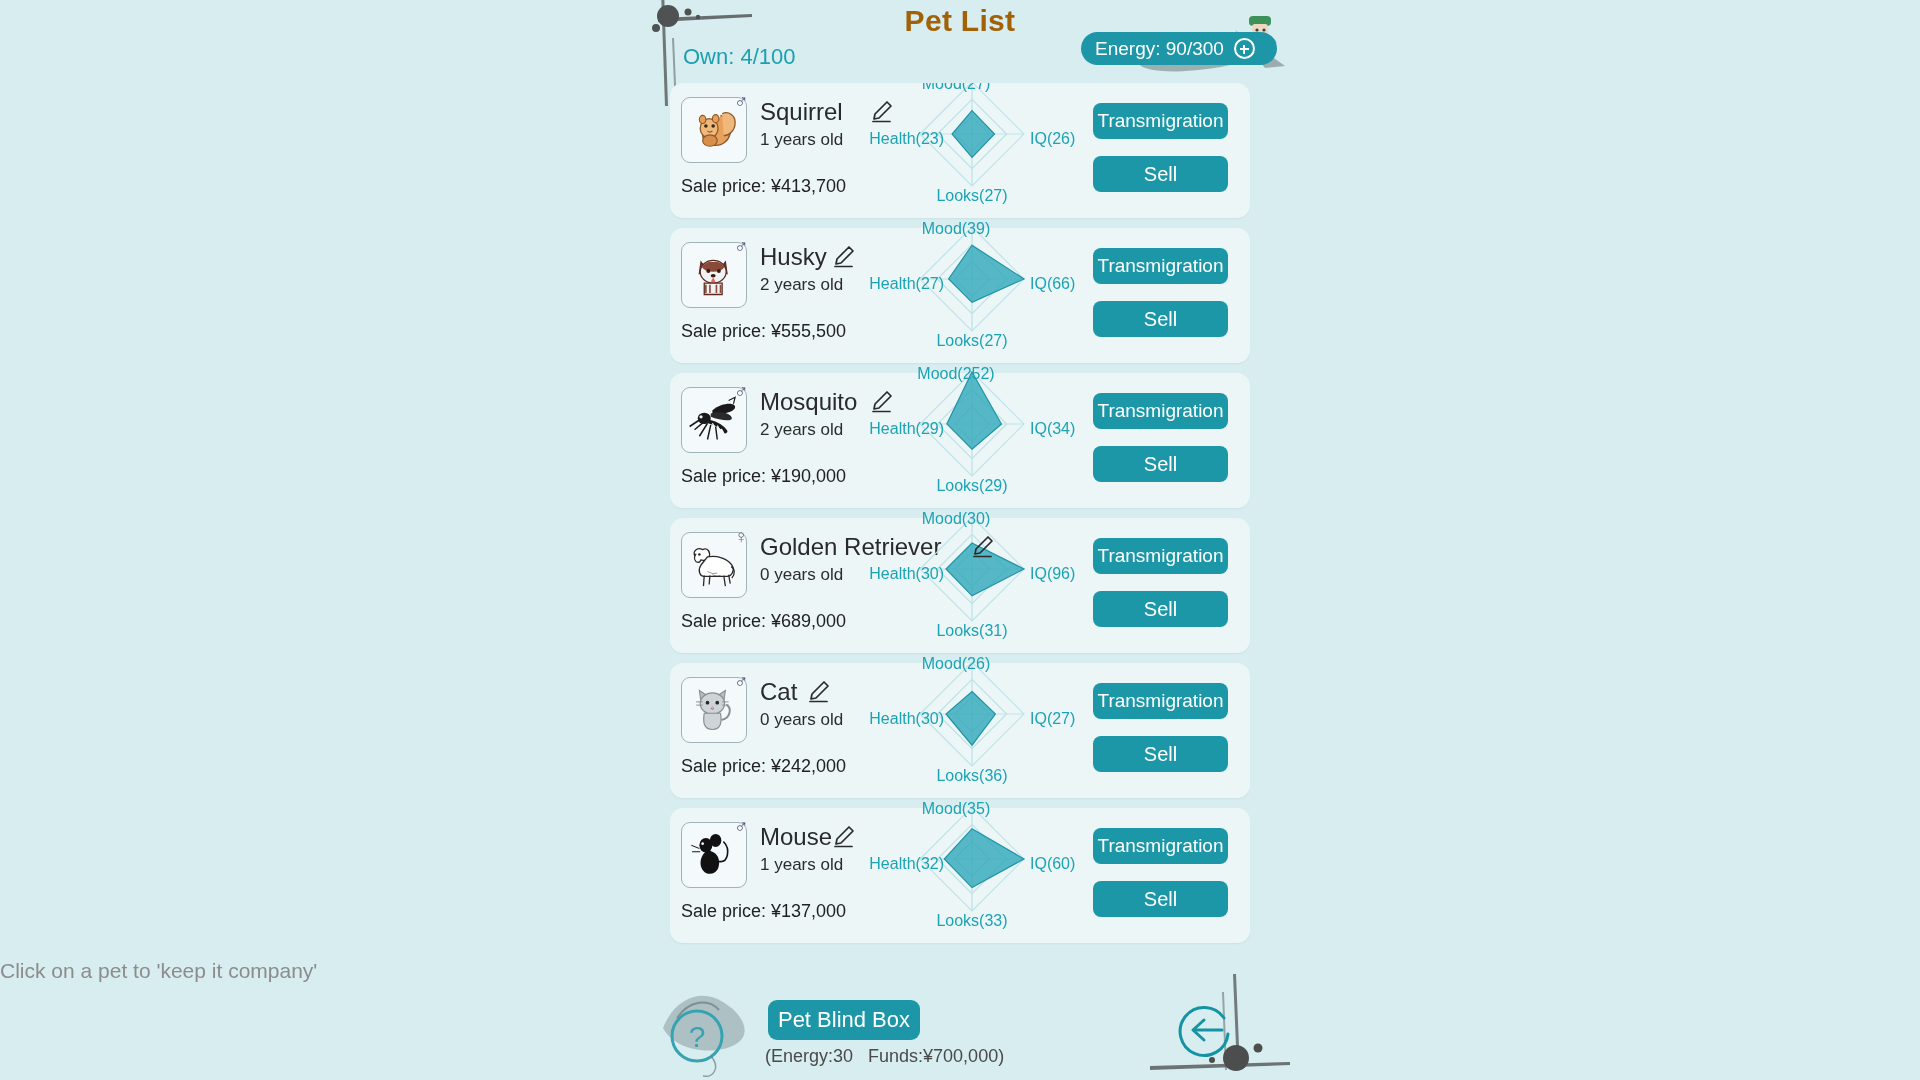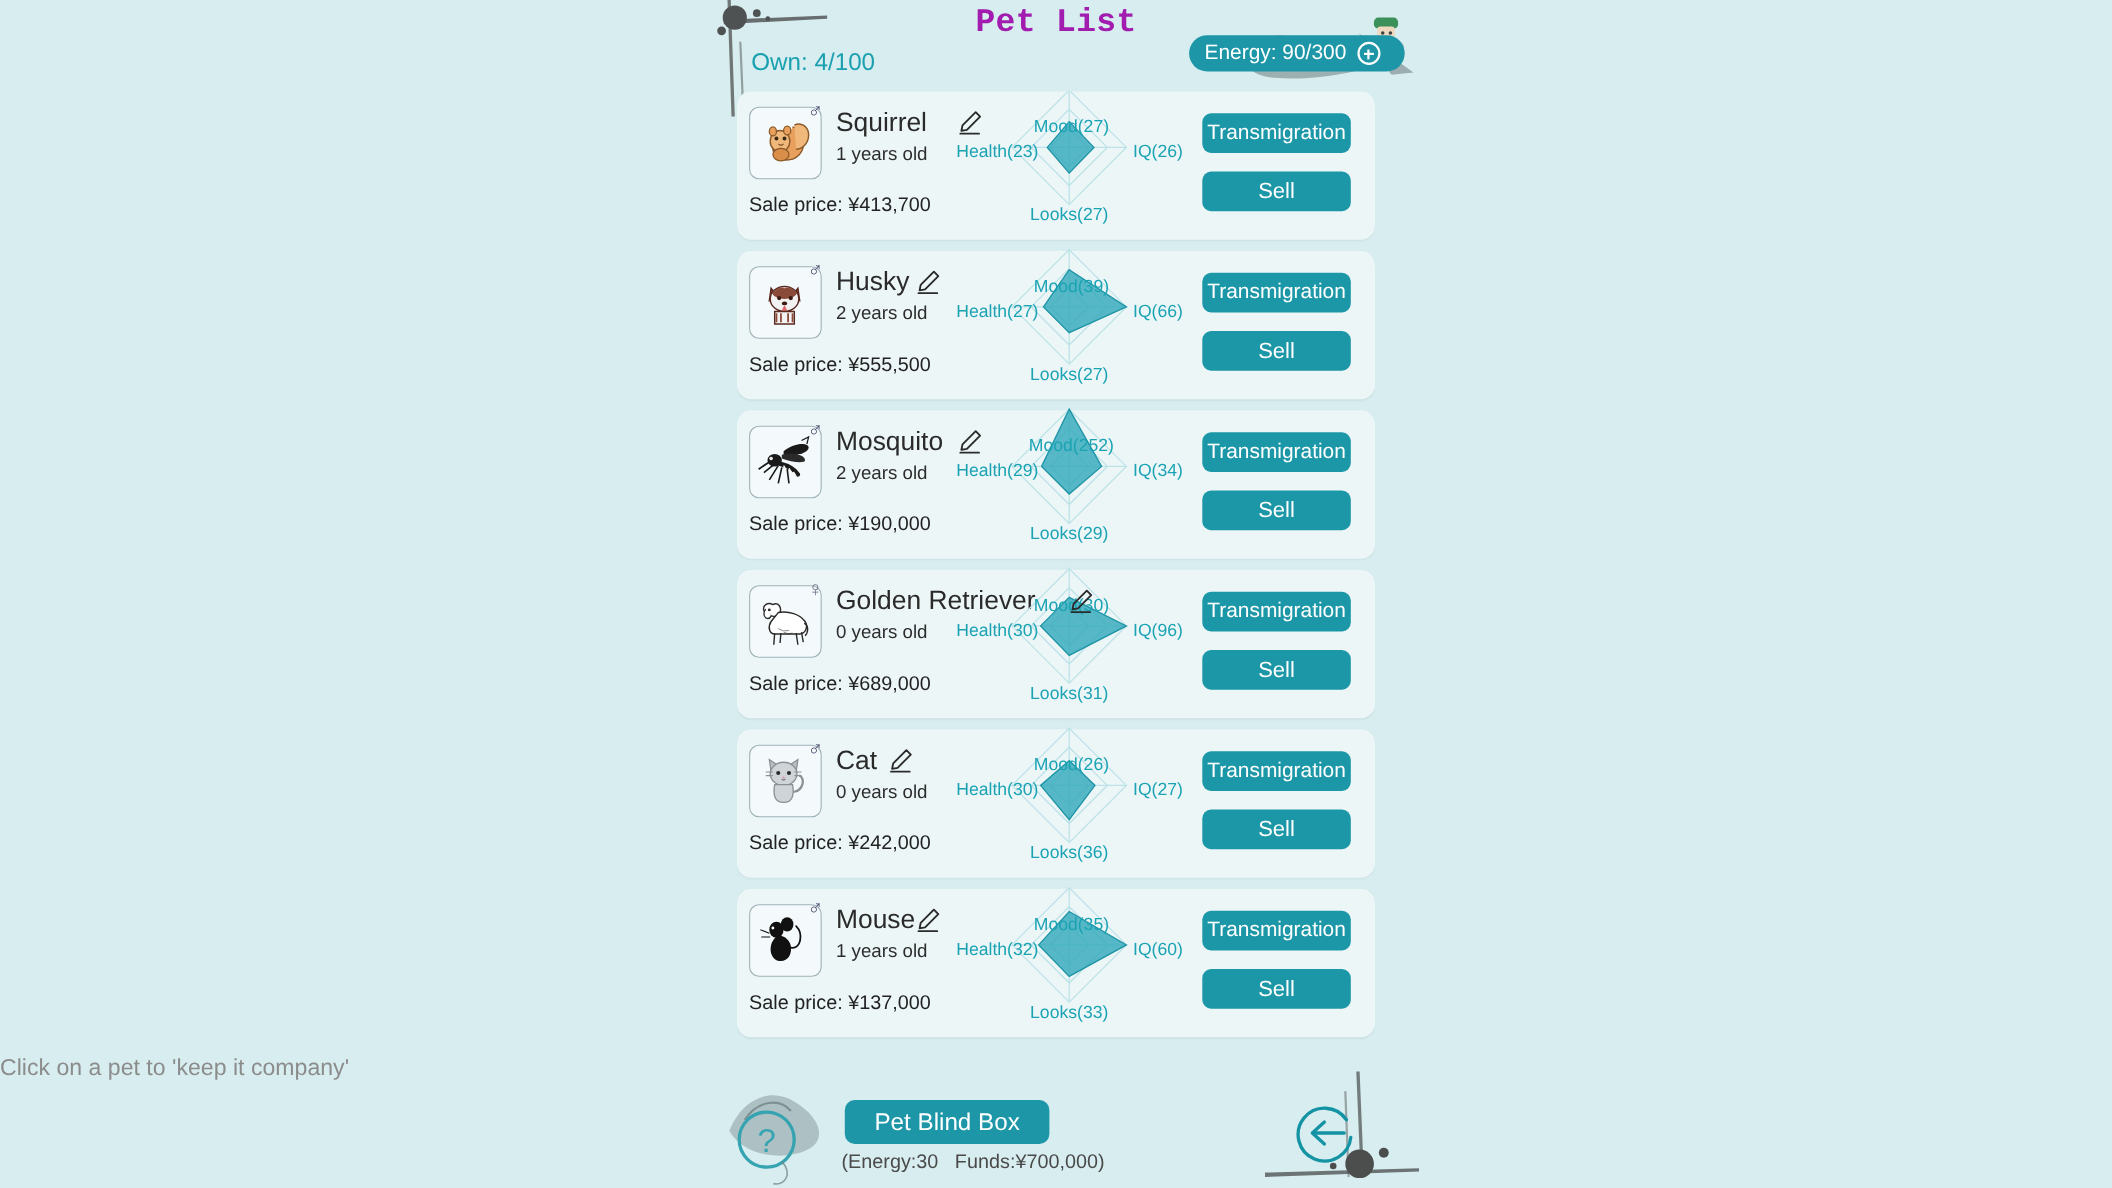--- a/index.html
+++ b/index.html
@@ -19,23 +19,22 @@
   .ink { position: absolute; pointer-events: none; }
   #ink-topleft { left: 640px; top: -12px; width: 130px; height: 120px; opacity: .88; }
   #ink-bottomright { left: 1140px; top: 970px; width: 160px; height: 120px; opacity: .9; }
   #ink-energy { left: 1115px; top: 8px; width: 185px; height: 80px; opacity: .92; }
   #ink-blindbox { left: 655px; top: 980px; width: 150px; height: 105px; opacity: .85; }
 
   
   #page-title {
     position: absolute; top: 4px; left: 0; width: 1920px;
     text-align: center;
-    font-size: 30px; font-weight: bold; color: #a21caf;
+    font-size: 30px; font-weight: bold; color: #a16207;
     letter-spacing: .3px;
-    font-family: Liberation Mono, monospace;
   }
   #own-count {
     position: absolute; left: 683px; top: 44px;
     font-size: 22px; color: #1ba0b0;
   }
   #energy-pill {
     position: absolute; left: 1081px; top: 32px;
     height: 33px; min-width: 196px;
     background: #1d97a7; color: #fff;
     border-radius: 17px;
@@ -103,21 +102,21 @@
     position: absolute; left: 11px; top: 93px;
     font-size: 18px; color: #222;
   }
 
   
   .radar { position: absolute; left: 215px; top: -3px; width: 175px; height: 140px; }
   .radar svg { width: 175px; height: 140px; overflow: visible; }
   .axis-label {
     position: absolute; font-size: 16px; color: #1ba3b4; white-space: nowrap;
   }
-  .lbl-mood   { left: 89px;  top: -5px;  transform: translateX(-50%); margin-top: 32px; }
+  .lbl-mood   { left: 71px;  top: -5px;  transform: translateX(-50%); }
   .lbl-looks  { left: 87px;  top: 107px; transform: translateX(-50%); }
   .lbl-health { right: 116px; top: 50px; margin-left: 32px; }
   .lbl-iq     { left: 145px; top: 50px; }
 
   
   .btn {
     position: absolute; right: 22px;
     width: 135px; height: 36px;
     background: #1b97a7; color: #fff;
     border: none; border-radius: 8px;
@@ -127,21 +126,21 @@
   .btn-transmigration { top: 20px; font-size: 19px; }
   .btn-sell { top: 73px; }
 
   
   #hint {
     position: absolute; left: 0; top: 959px; width: 1920px;
     text-align: left; font-size: 21px; color: #8c8c8c;
   }
   #blindbox-btn {
     position: absolute; left: 768px; top: 1000px;
-    width: 186px; height: 40px;
+    width: 152px; height: 40px;
     background: #1d97a7; color: #fff;
     border: none; border-radius: 9px;
     font-size: 22px; font-family: "Liberation Sans", sans-serif;
     cursor: pointer; z-index: 3;
   }
   #blindbox-cost {
     position: absolute; left: 765px; top: 1046px;
     font-size: 18px; color: #4a4a4a; z-index: 3;
     white-space: pre;
   }

